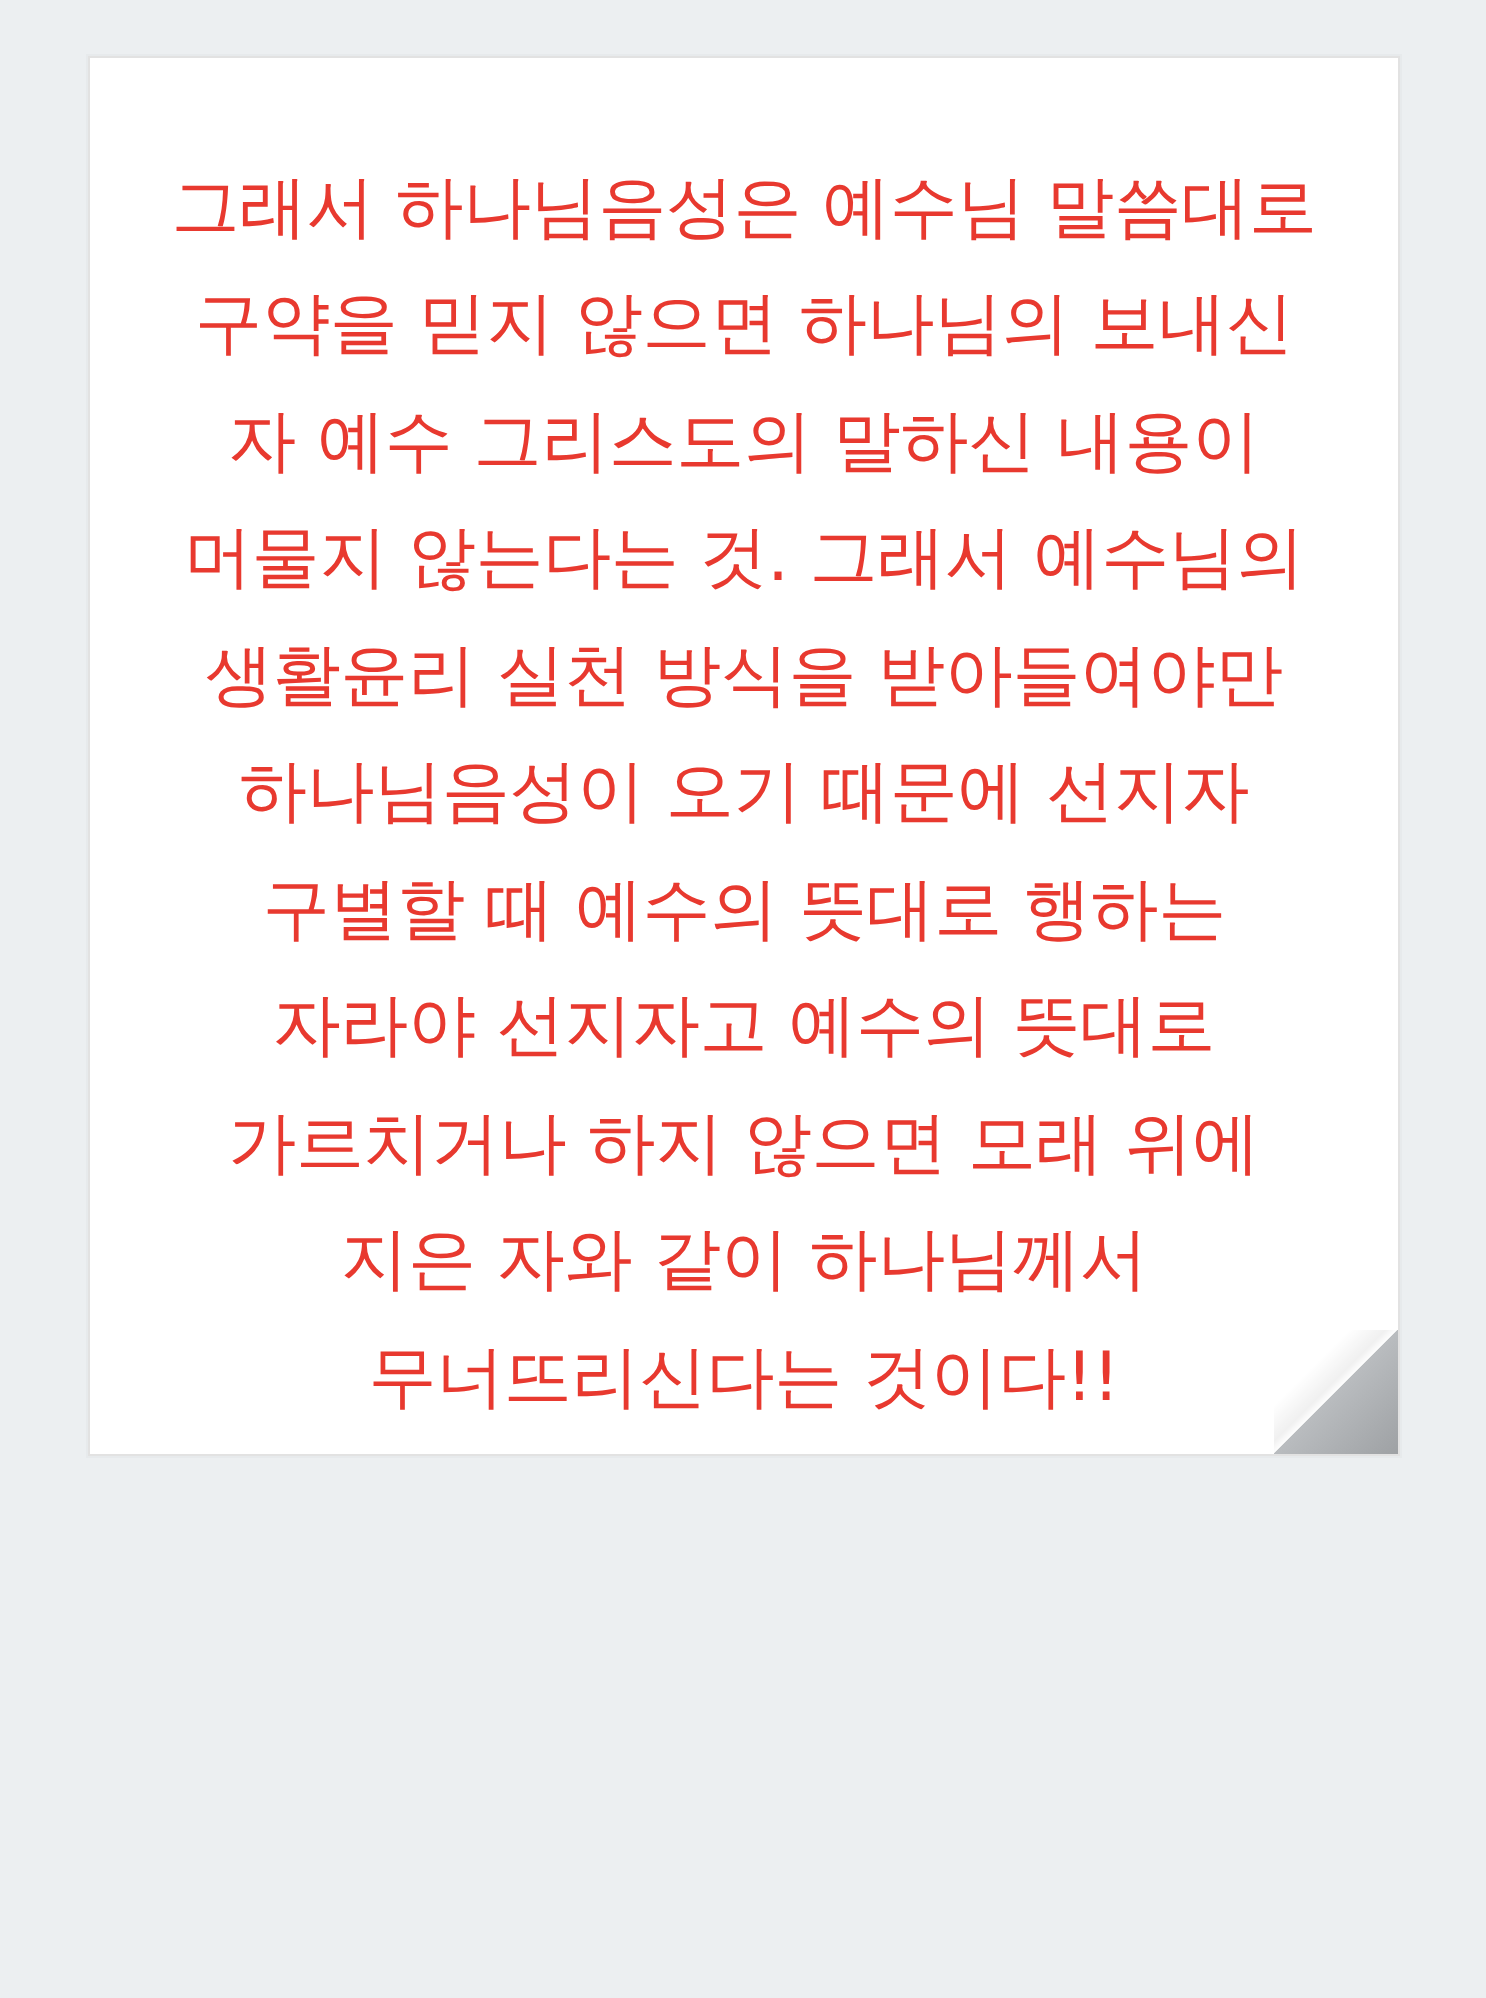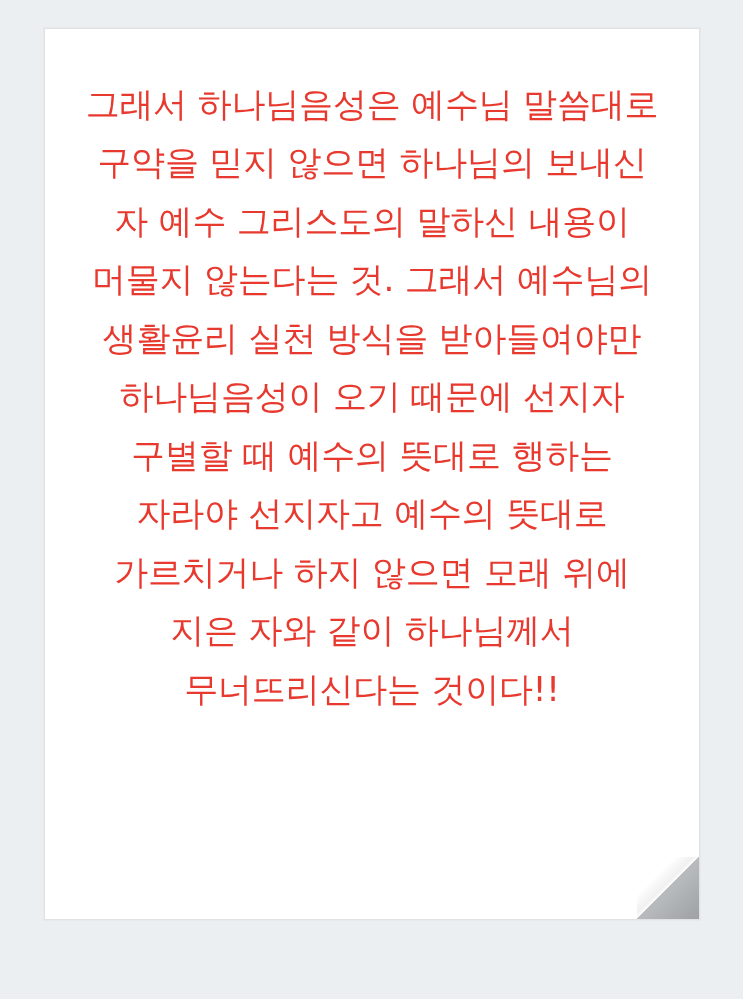--- a/index.html
+++ b/index.html
@@ -18,21 +18,21 @@
     width: 743px;
     height: 999px;
     background: #eceff1;
     box-sizing: border-box;
   }
   .card {
     position: absolute;
     left: 44px;
     top: 28px;
     width: 656px;
-    height: 892px;
+    height: 700px;
     background: #ffffff;
     box-sizing: border-box;
     border: 1px solid #e2e2e2;
     box-shadow: 0 0 0 1px rgba(0,0,0,0.02);
   }
   
   .fold {
     position: absolute;
     right: 0;
     bottom: 0;

